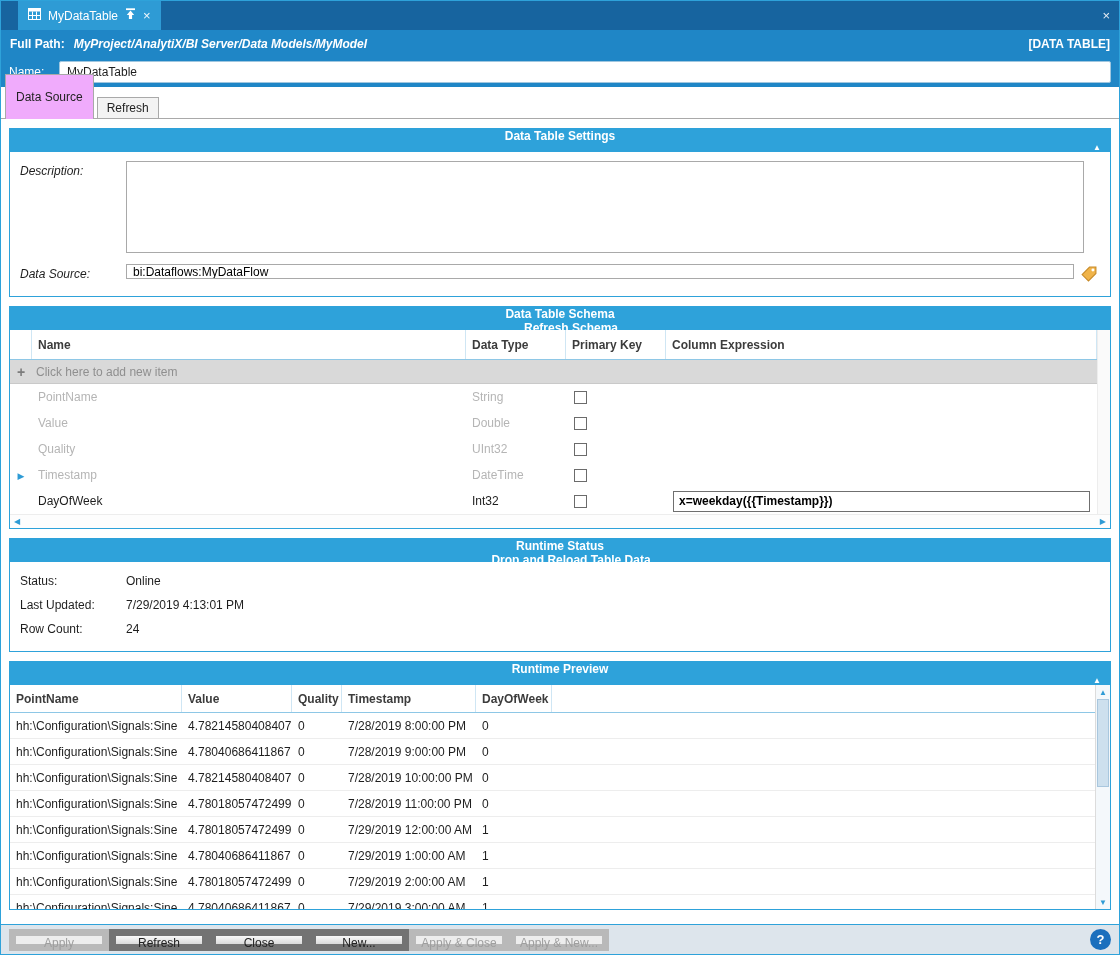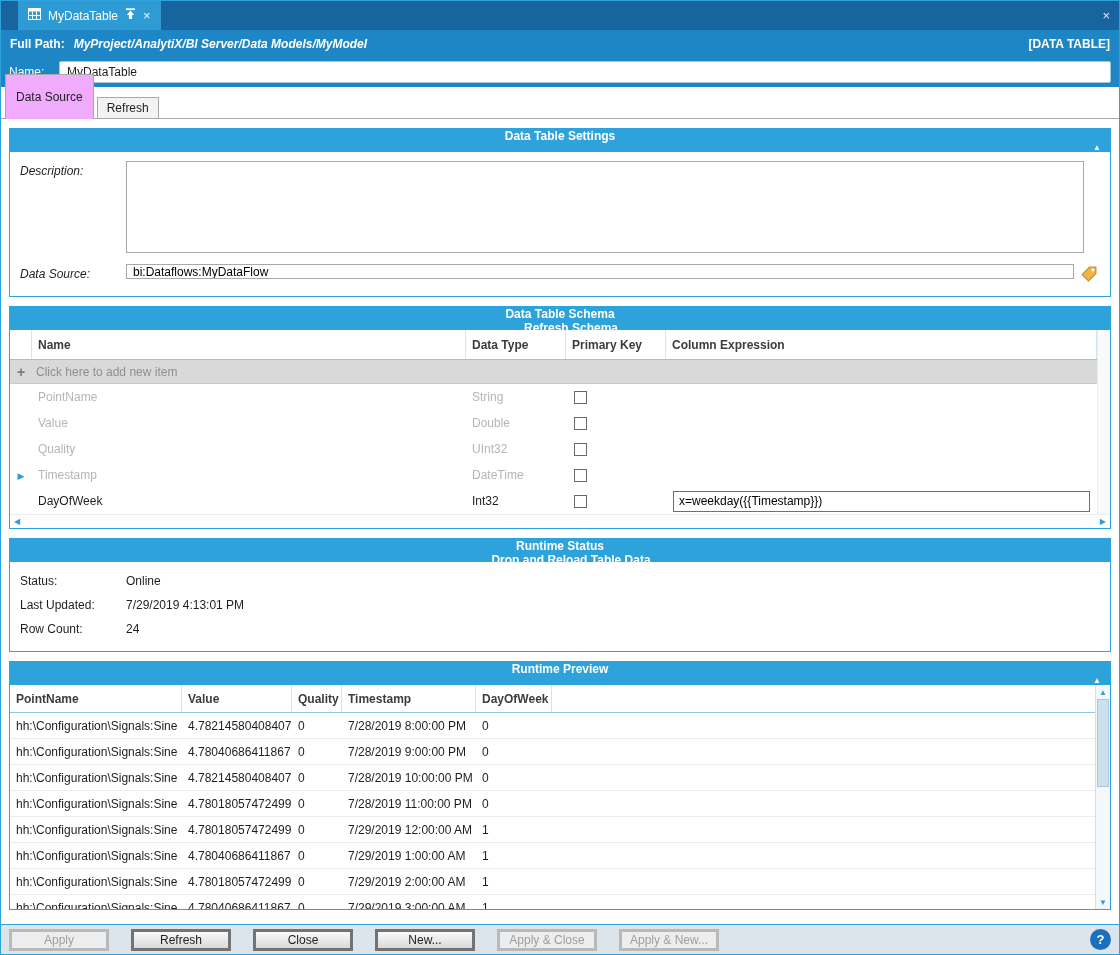--- a/index.html
+++ b/index.html
@@ -54,21 +54,21 @@
   .add-row { height:24px; background:#d9d9d9; border-bottom:1px solid #c9c9c9; cursor:pointer; }
   .add-plus { text-align:center; color:#7c7c7c; font-size:14px; font-weight:bold; }
   .add-text { grid-column:2 / -1; padding-left:4px; color:#8f8f8f; }
   .schema-row { height:26px; cursor:pointer; }
   .schema-row.readonly { color:#b5b5b5; }
   .c-name, .c-type { padding-left:6px; }
   .c-pk { padding-left:8px; }
   .checkbox { width:13px; height:13px; border:1px solid #6b6b6b; background:#fff; display:inline-block; vertical-align:middle; cursor:pointer; }
   .sel-cell { text-align:center; }
   .row-marker { color:#2e9bd5; font-size:9px; }
-  .expr-input { width:calc(100% - 14px); margin:0 7px; height:21px; border:1px solid #6f6f6f; padding:0 5px; font-size:12px; font-family:inherit; display:block; }
+  .expr-input { width:calc(100% - 14px); margin:0 7px; height:21px; border:1px solid #6f6f6f; padding:0 5px; font-size:12px; font-family:inherit; display:block;font-weight:bold; }
   .schema-body-wrap { display:flex; }
   .schema-main { flex:1; min-width:0; }
   .schema-vrail { width:13px; background:#fafafa; border-left:1px solid #ededed; }
   .hscroll { height:14px; display:flex; justify-content:space-between; align-items:center; padding:0 4px; border-top:1px solid #ededed; background:#fdfdfd; cursor:pointer; }
   .harrow { color:#2e9bd5; font-size:8px; line-height:1; }
 
   
   .status-body { padding:7px 10px 10px; }
   .stat-row { display:flex; height:24px; align-items:center; }
   .stat-label { width:106px; }
@@ -81,21 +81,21 @@
   .prev-head { height:28px; border-bottom:1px solid #8ec7e6; align-items:stretch; }
   .prev-row { height:26px; border-bottom:1px solid #ededed; cursor:default; }
   .prev-row .cell { padding-left:6px; white-space:nowrap; overflow:hidden; }
   .vscroll { width:15px; display:flex; flex-direction:column; background:#f4f8fb; border-left:1px solid #dcdcdc; cursor:pointer; }
   .varrow { height:14px; display:flex; align-items:center; justify-content:center; color:#2e9bd5; font-size:8px; }
   .vtrack { flex:1; position:relative; }
   .vthumb { position:absolute; top:0; left:1px; right:1px; height:88px; background:#cde0ee; border:1px solid #a9c7de; }
 
   
   .footer { margin-top:auto; height:30px; background:#dde5ec; border-top:1px solid #2ea2da; display:flex; align-items:center; padding:0 8px; flex:none; }
-  .btn { min-width:100px; height:22px; margin-right:22px; background:linear-gradient(#f9f9f9,#dadada); border:3px solid #737373; font-size:12px; color:#222; font-family:inherit; cursor:pointer; }
+  .btn { min-width:100px; height:22px; margin-right:0; background:linear-gradient(#f9f9f9,#dadada); border:7px solid #737373; font-size:12px; color:#222; font-family:inherit; cursor:pointer; }
   .btn.disabled { border-color:#b9b9b9; color:#9e9e9e; background:#ededed; }
   .help-btn { margin-left:auto; width:21px; height:21px; border-radius:50%; background:#1b6fbd; color:#fff; font-weight:bold; display:flex; align-items:center; justify-content:center; font-size:13px; cursor:pointer; }
 </style>
 </head>
 <body>
 
 <div class="window">
 
   <div class="tabstrip">
     <div class="doc-tab">

